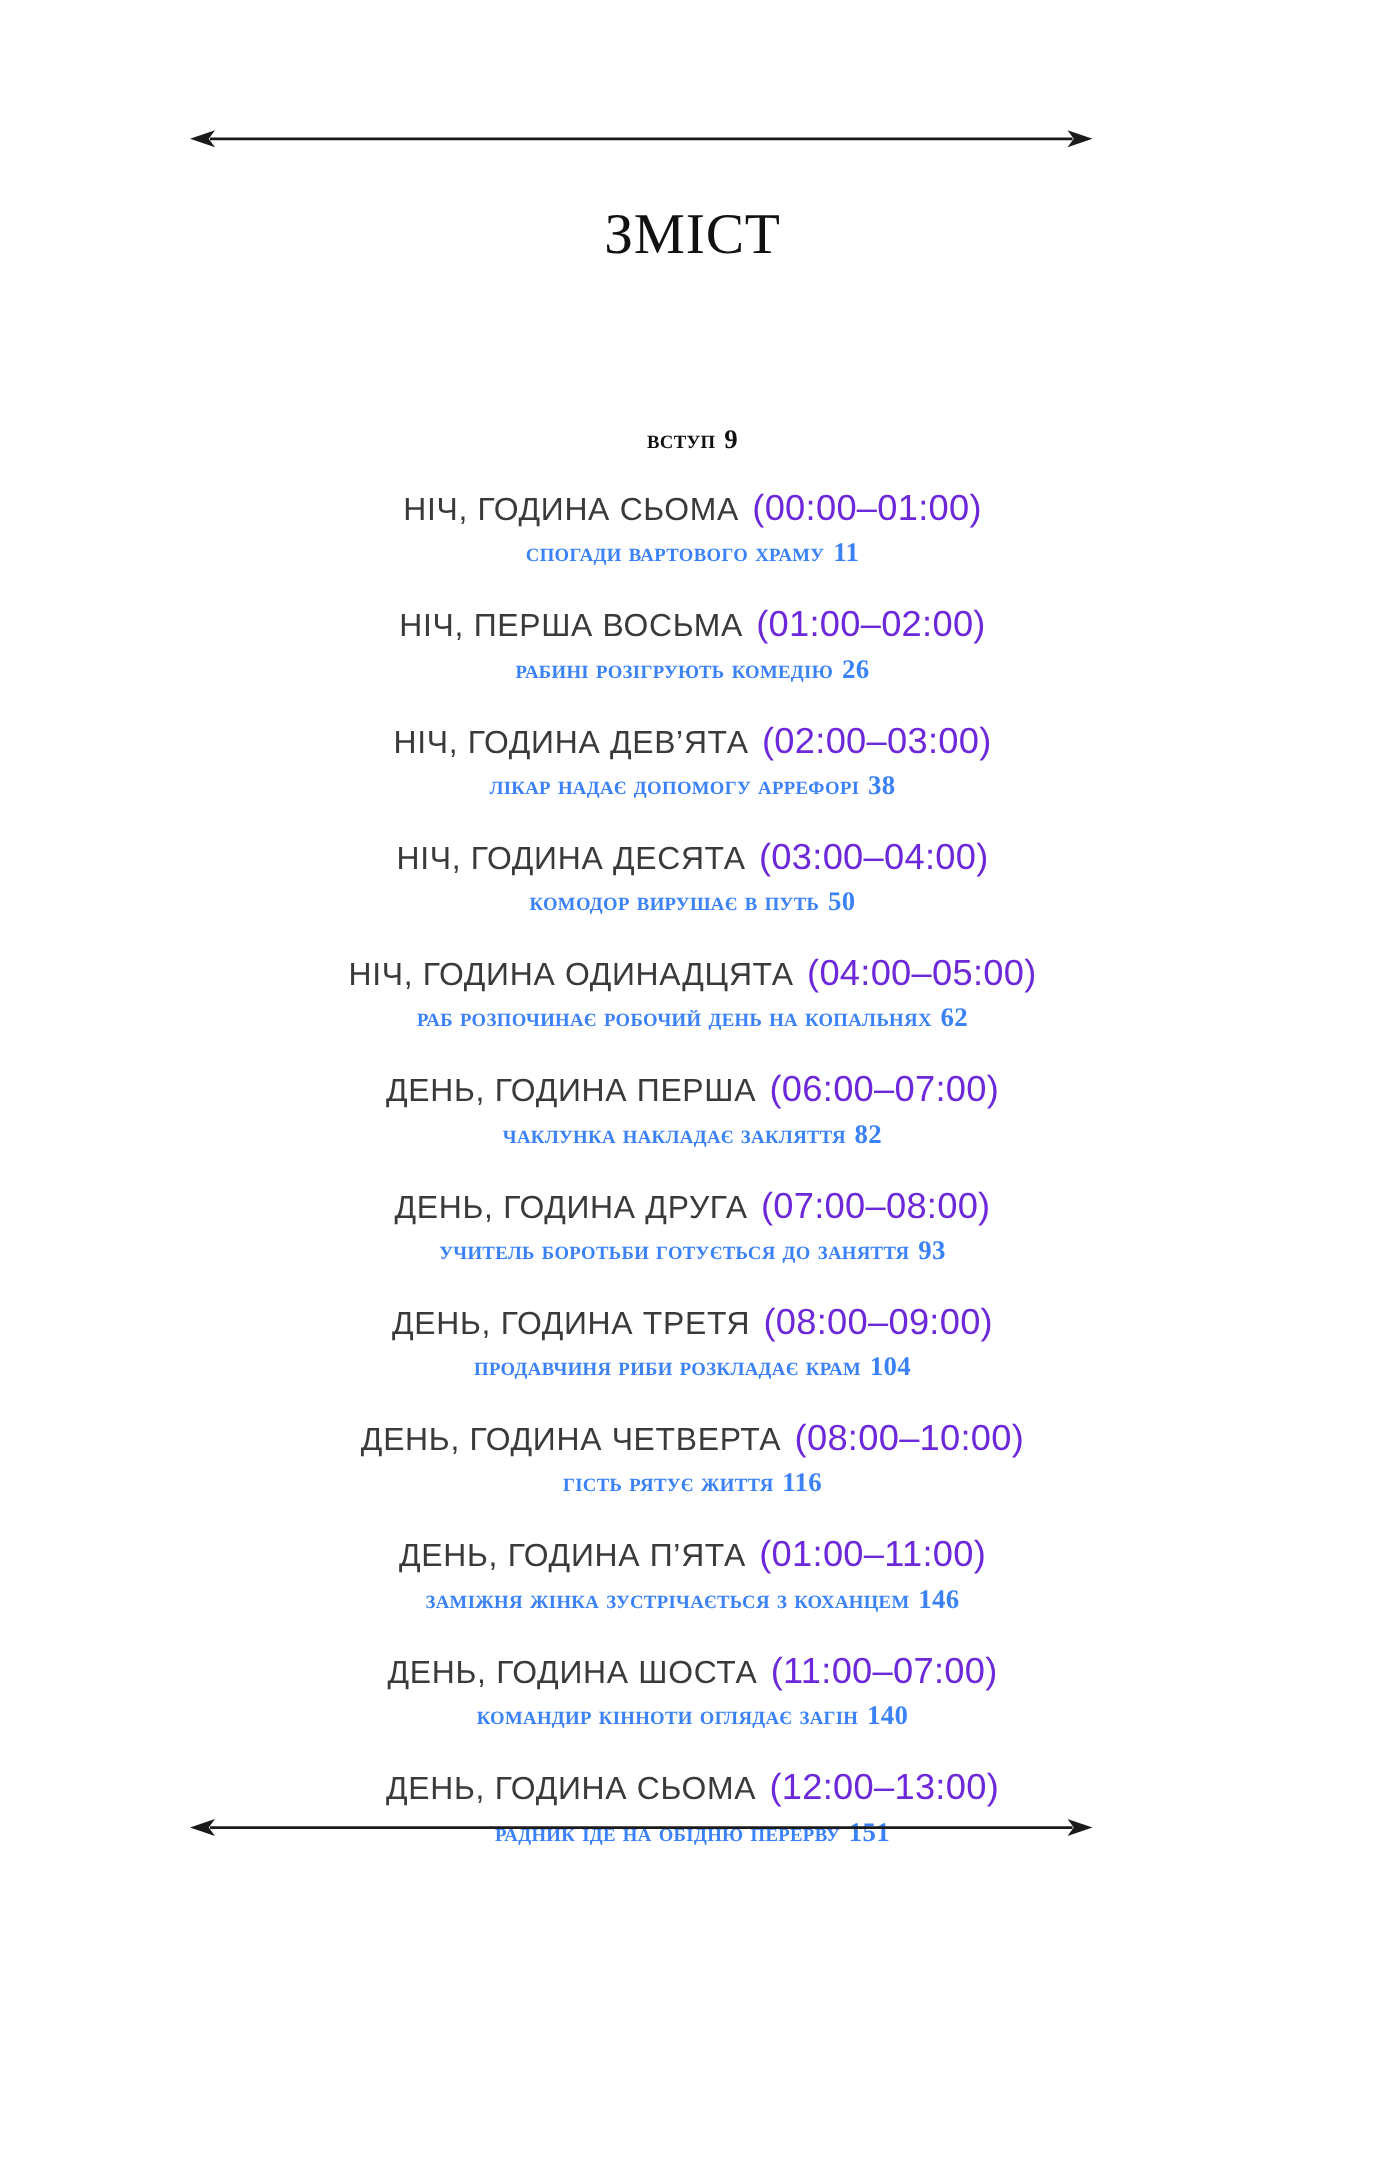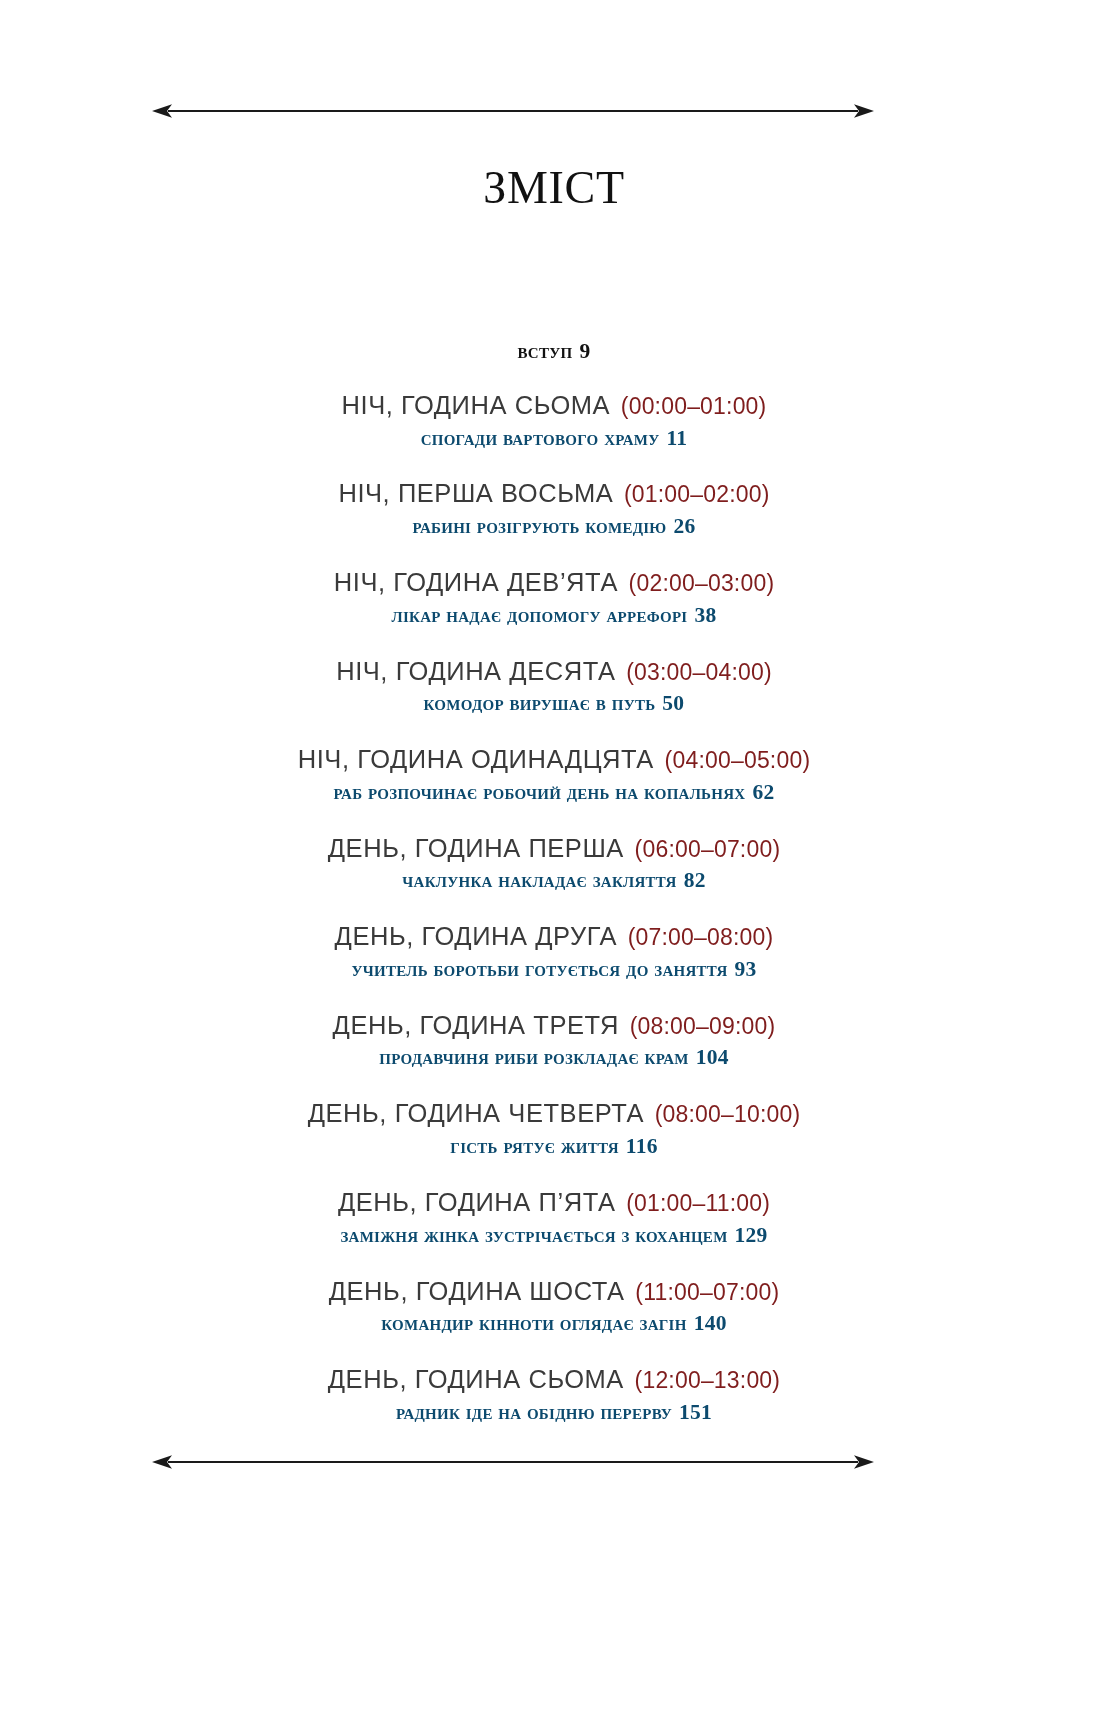--- a/index.html
+++ b/index.html
@@ -98,34 +98,34 @@
     font-family: "Liberation Sans", "DejaVu Sans", sans-serif;
     font-weight: 300;
     font-size: 25.5px;
     line-height: 1.28;
     letter-spacing: 0.022em;
     color: #3a3a3a;
     white-space: nowrap;
     margin: 0;
   }
   .entry-head .time {
-    font-size: 23px;
+    font-size: 29px;
     letter-spacing: 0.008em;
-    color: #7f1d1d;
+    color: #6d28d9;
     margin-left: 3px;
   }
 
   .entry-sub {
     font-family: "Liberation Serif", "DejaVu Serif", serif;
     font-weight: 700;
     font-size: 21.5px;
     font-variant: small-caps;
     text-transform: lowercase;
     letter-spacing: 0.012em;
-    color: #0c4a6e;
+    color: #3b82f6;
     line-height: 1.3;
     margin: 3px 0 0 0;
     white-space: nowrap;
   }
   .entry-sub .pg {
     font-variant: normal;
     text-transform: none;
     margin-left: 7px;
   }
 </style>
@@ -191,21 +191,21 @@
       <p class="entry-sub"><span>Продавчиня риби розкладає крам</span><span class="pg">104</span></p>
     </div>
 
     <div class="entry">
       <p class="entry-head"><span>ДЕНЬ, ГОДИНА ЧЕТВЕРТА</span> <span class="time">(08:00–10:00)</span></p>
       <p class="entry-sub"><span>Гість рятує життя</span><span class="pg">116</span></p>
     </div>
 
     <div class="entry">
       <p class="entry-head"><span>ДЕНЬ, ГОДИНА П’ЯТА</span> <span class="time">(01:00–11:00)</span></p>
-      <p class="entry-sub"><span>Заміжня жінка зустрічається з коханцем</span><span class="pg">129</span></p>
+      <p class="entry-sub"><span>Заміжня жінка зустрічається з коханцем</span><span class="pg">146</span></p>
     </div>
 
     <div class="entry">
       <p class="entry-head"><span>ДЕНЬ, ГОДИНА ШОСТА</span> <span class="time">(11:00–07:00)</span></p>
       <p class="entry-sub"><span>Командир кінноти оглядає загін</span><span class="pg">140</span></p>
     </div>
 
     <div class="entry">
       <p class="entry-head"><span>ДЕНЬ, ГОДИНА СЬОМА</span> <span class="time">(12:00–13:00)</span></p>
       <p class="entry-sub"><span>Радник іде на обідню перерву</span><span class="pg">151</span></p>

